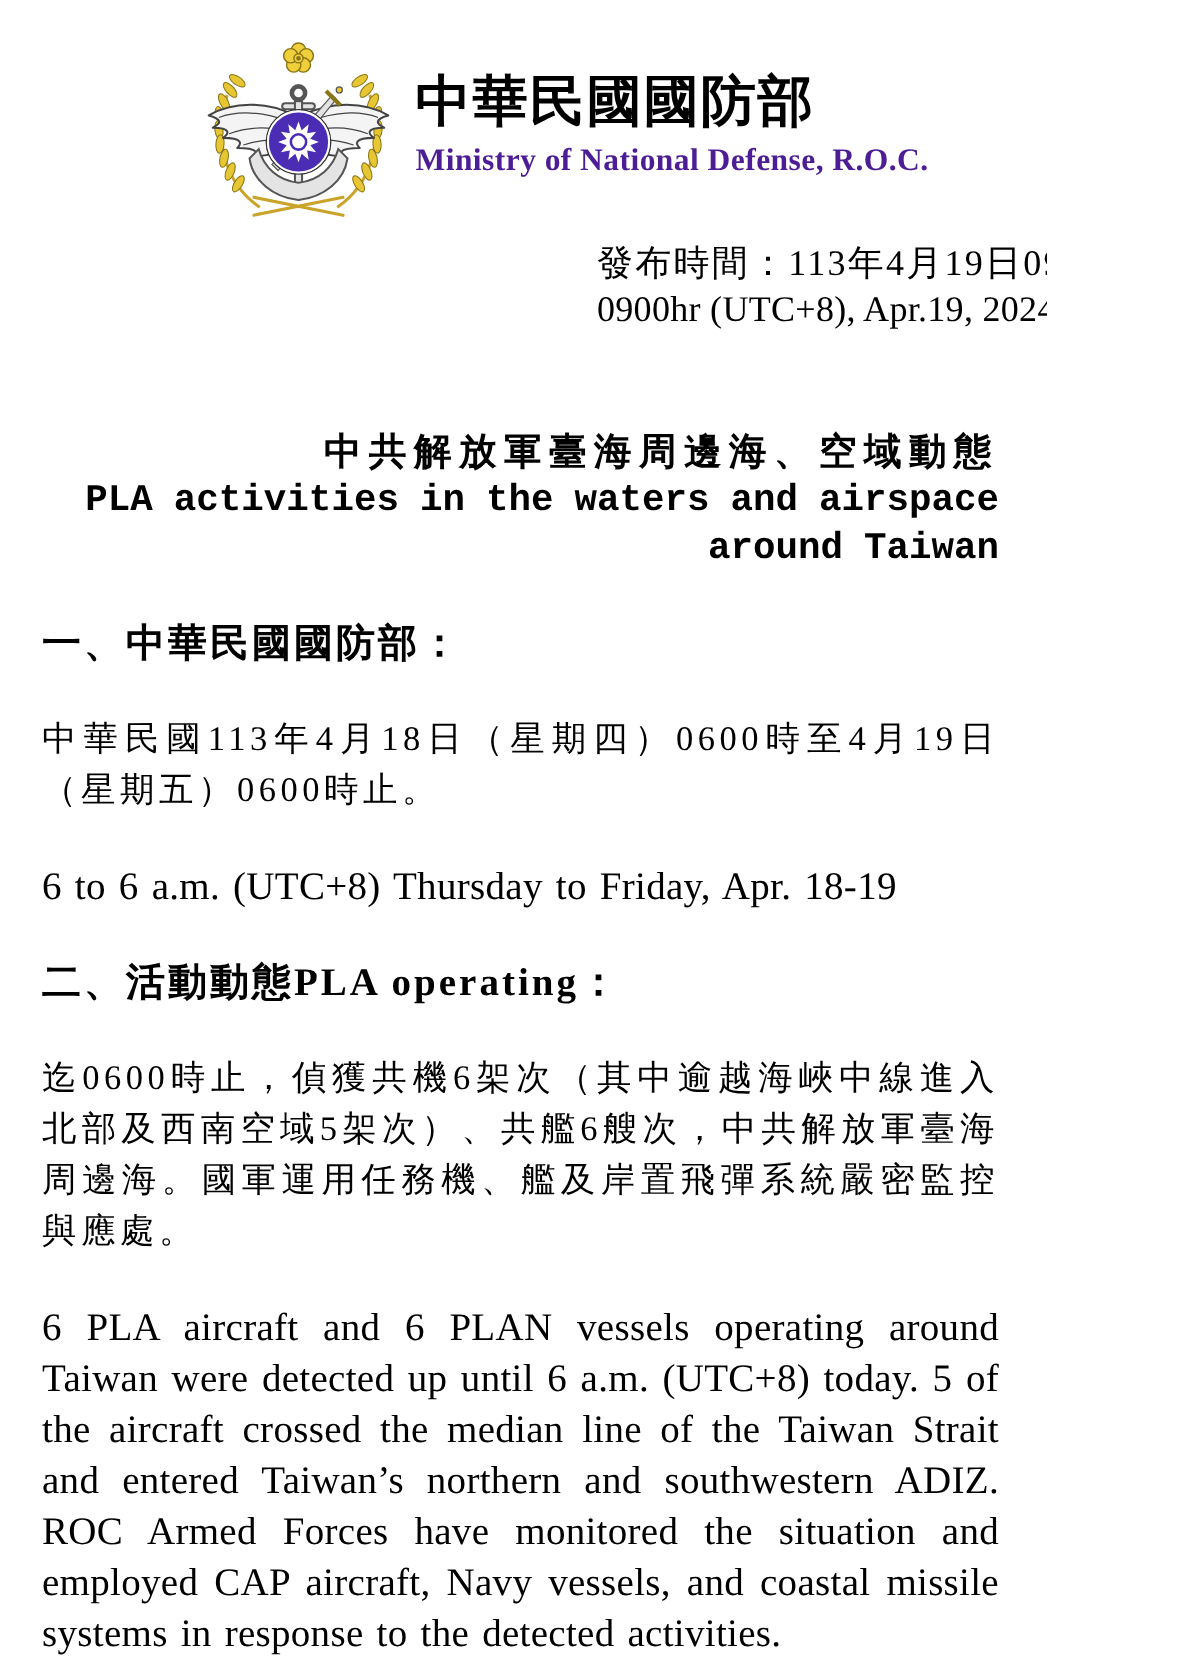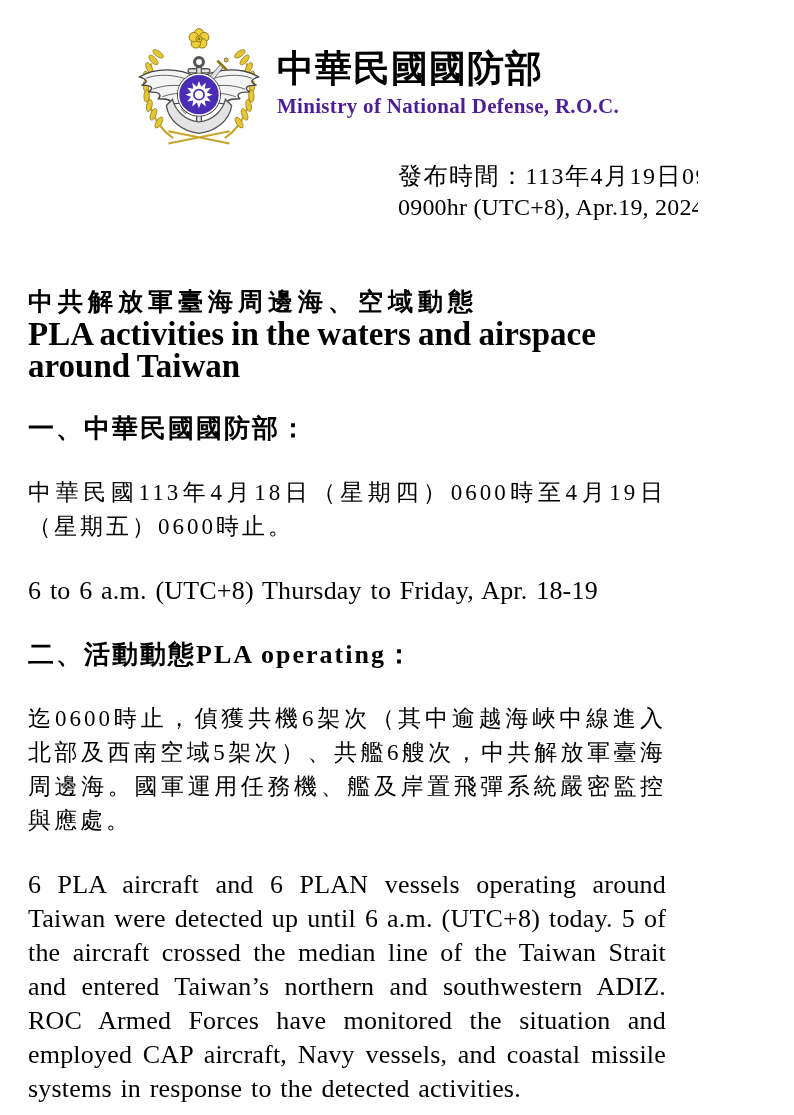--- a/index.html
+++ b/index.html
@@ -53,35 +53,36 @@
   .release {
     margin: 14px 0 0 370px;
     font-size: 24px;
     line-height: 31px;
   }
   .release-zh { letter-spacing: 1.5px; white-space: nowrap; }
   .release-en { letter-spacing: 0.2px; white-space: nowrap; }
   
   .doc-title {
     margin: 62px 0 0 0;
-    text-align: left;
+    text-align: right;
     font-weight: bold;
   }
   .t-zh {
     display: block;
     font-size: 25px;
     letter-spacing: 5px;
     line-height: 33px;
   }
   .t-en {
     display: block;
-    font-size: 33px;
+    font-size: 25px;
     letter-spacing: 0px;
     word-spacing: -1px;
     line-height: 32px;
+    font-family: Liberation Mono, monospace;
   }
   
   h2.sec {
     margin: 30px 0;
     font-size: 26px;
     font-weight: bold;
     letter-spacing: 2px;
     line-height: 34px;
   }
   p.body {

